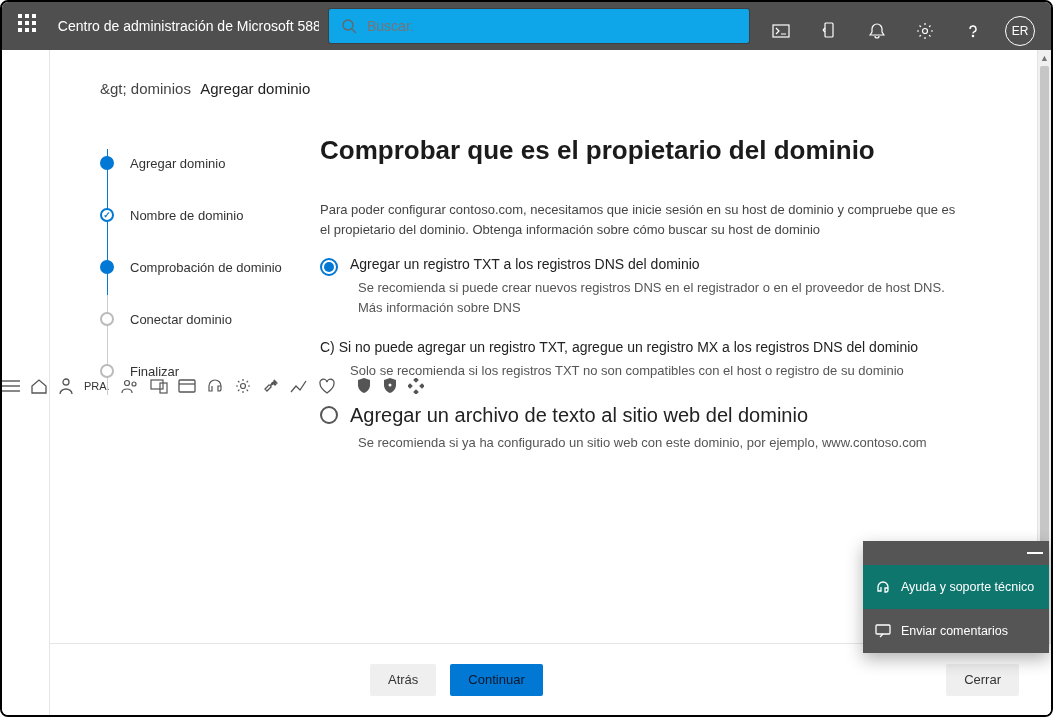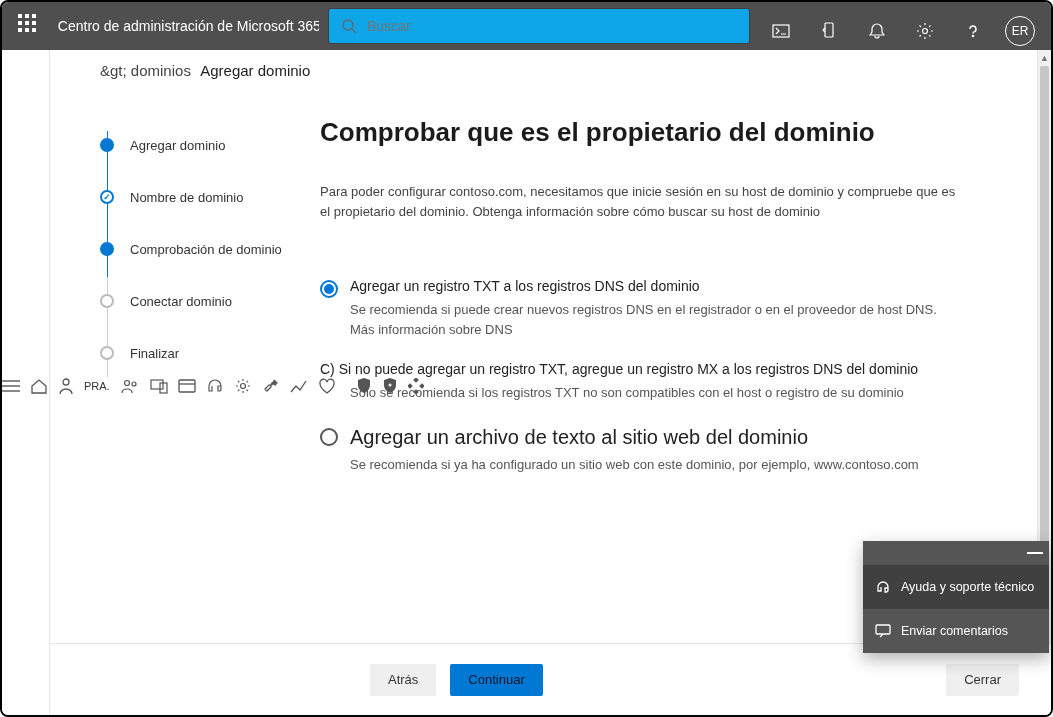--- a/index.html
+++ b/index.html
@@ -21,63 +21,63 @@
   .avatar{width:30px; height:30px; border-radius:50%; border:1px solid #fff; display:flex; align-items:center; justify-content:center; font-size:12px; margin:0 6px; cursor:pointer;}
 
   
   .shell{display:flex; height:calc(100% - 48px);}
   .rail{width:48px; background:#fff; border-right:1px solid #e5e5e5; display:flex; flex-direction:row; align-items:center; padding-top:6px; gap:10px;}
   .rail .ritem{width:40px; height:34px; display:flex; align-items:center; justify-content:center; cursor:pointer; color:#555;}
   .rail .ritem.text{font-size:11px; color:#333;}
   .main{flex:1; position:relative; overflow:hidden;}
 
   
-  .crumbs{padding:12px 0 12px 50px; font-size:15px; color:#333;}
+  .crumbs{padding:30px 0 12px 50px; font-size:15px; color:#333;}
   .crumbs .bc-link{color:#444; margin-right:6px;}
   .crumbs .bc-cur{color:#222;}
 
   
   .wizard{display:flex; padding:0 0 70px 50px; height:calc(100% - 52px);}
   .steps{width:210px; padding-top:28px; position:relative;}
   .step{display:flex; align-items:center; height:52px; position:relative;}
   .step .dot{width:14px; height:14px; border-radius:50%; background:#fff; border:2px solid #bbb; position:relative; z-index:2; display:flex; align-items:center; justify-content:center;}
   .step.done .dot{border-color:#0078d4; background:#0078d4;}
   .step.done-check .dot{border-color:#0078d4; background:#fff; color:#0078d4; font-size:9px; font-weight:bold;}
   .step.current .dot{border-color:#0078d4; background:#0078d4;}
   .step .lbl{margin-left:16px; font-size:13px; color:#333;}
   .steps::before{content:""; position:absolute; left:6.5px; top:40px; width:1px; height:210px; background:#0078d4; z-index:1;}
   .steps .line-gray{position:absolute; left:6.5px; top:186px; width:1px; height:100px; background:#ccc; z-index:1;}
 
   .content{flex:1; padding:26px 36px 0 10px; overflow:visible; position:relative;}
   h1.page-title{font-size:26px; font-weight:600; color:#1b1b1b; margin-bottom:34px;}
-  .intro{font-size:13px; color:#444; line-height:1.55; max-width:640px; margin-bottom:56px;}
+  .intro{font-size:13px; color:#444; line-height:1.55; max-width:640px; margin-bottom:16px;}
 
   .opt{display:flex; align-items:flex-start; margin-bottom:22px; max-width:640px;}
   .opt .radio{width:18px; height:18px; border:2px solid #555; border-radius:50%; margin-right:12px; margin-top:2px; flex:none; cursor:pointer; display:flex; align-items:center; justify-content:center; background:#fff;}
   .opt.selected .radio{border-color:#0078d4;}
   .opt.selected .radio::after{content:""; width:10px; height:10px; background:#0078d4; border-radius:50%;}
   .opt .otitle{font-size:14px; color:#222;}
-  .opt .odesc{font-size:13px; color:#555; margin-top:6px; line-height:1.5;}
+  .opt .odesc{font-size:13px; color:#555; margin-top:6px; line-height:1.5;margin-left:8px;}
   .opt.big .otitle{font-size:20px;}
   .sec-c-title{font-size:14px; color:#222; margin:14px 0 8px 0; max-width:640px;}
   .sec-c-desc{font-size:13px; color:#555; margin:0 0 26px 30px; max-width:620px;}
 
   
   .footer-bar{position:absolute; left:0; right:0; bottom:0; height:72px; border-top:1px solid #e5e5e5; background:#fff; display:flex; align-items:center; padding:0 32px 0 320px; gap:14px;}
   .btn{height:32px; padding:0 18px; font-size:13px; border:none; cursor:pointer; border-radius:2px;}
   .btn-secondary{background:#efefef; color:#333;}
   .btn-primary{background:#0078d4; color:#0f172a;}
   .footer-bar .spacer{flex:1;}
 
   
   .help-panel{position:absolute; right:2px; bottom:62px; width:186px; background:#555; color:#fff; font-size:12.5px; box-shadow:0 6px 16px rgba(0,0,0,0.3);}
   .help-panel .hp-head{height:24px; background:#555; display:flex; justify-content:flex-end; align-items:center; padding:0 6px;}
   .help-panel .hp-row{height:44px; display:flex; align-items:center; padding:0 12px; gap:10px; cursor:pointer;}
   .help-panel .hp-row.teal{background:#0082?; }
-  .hp-row.teal{background:#404040;padding-left:12px;}
+  .hp-row.teal{background:#0f766e;padding-left:12px;}
   .hp-head .minus{width:16px; height:2px; background:#fff;}
 
   
   .scroll-edge{position:absolute; right:0; top:0; width:14px; height:100%; background:#f0f0f0; border-left:1px solid #e3e3e3;}
   .scroll-edge .arrow{height:16px; display:flex; align-items:center; justify-content:center; color:#777; font-size:9px; cursor:pointer;}
   .scroll-edge .track{position:absolute; top:16px; bottom:16px; left:2px; right:2px;}
   .scroll-edge .thumb{position:absolute; left:0; right:0; top:0; height:78%; background:#c6c6c6; border-radius:2px;}
   .scroll-edge .arrow.bot{position:absolute; bottom:0; width:100%;}
 
 </style>
@@ -89,21 +89,21 @@
     <span></span>
       <span></span>
       <span></span>
       <span></span>
       <span></span>
       <span></span>
       <span></span>
       <span></span>
       <span></span>
   </div>
-  <div class="app-title">Centro de administración de Microsoft 365</div>
+  <div class="app-title">Centro de administración de Microsoft 588</div>
   <div class="search-wrap">
     <div class="search-box">
       <svg width="16" height="16" viewBox="0 0 16 16" fill="none" stroke="#666" stroke-width="1.3">
           <circle cx="7" cy="7" r="5"></circle>
           <line x1="11" y1="11" x2="15" y2="15"></line>
         </svg>
       <input type="text" placeholder="Buscar." style="">
     </div>
   </div>
   <div class="top-icons">

